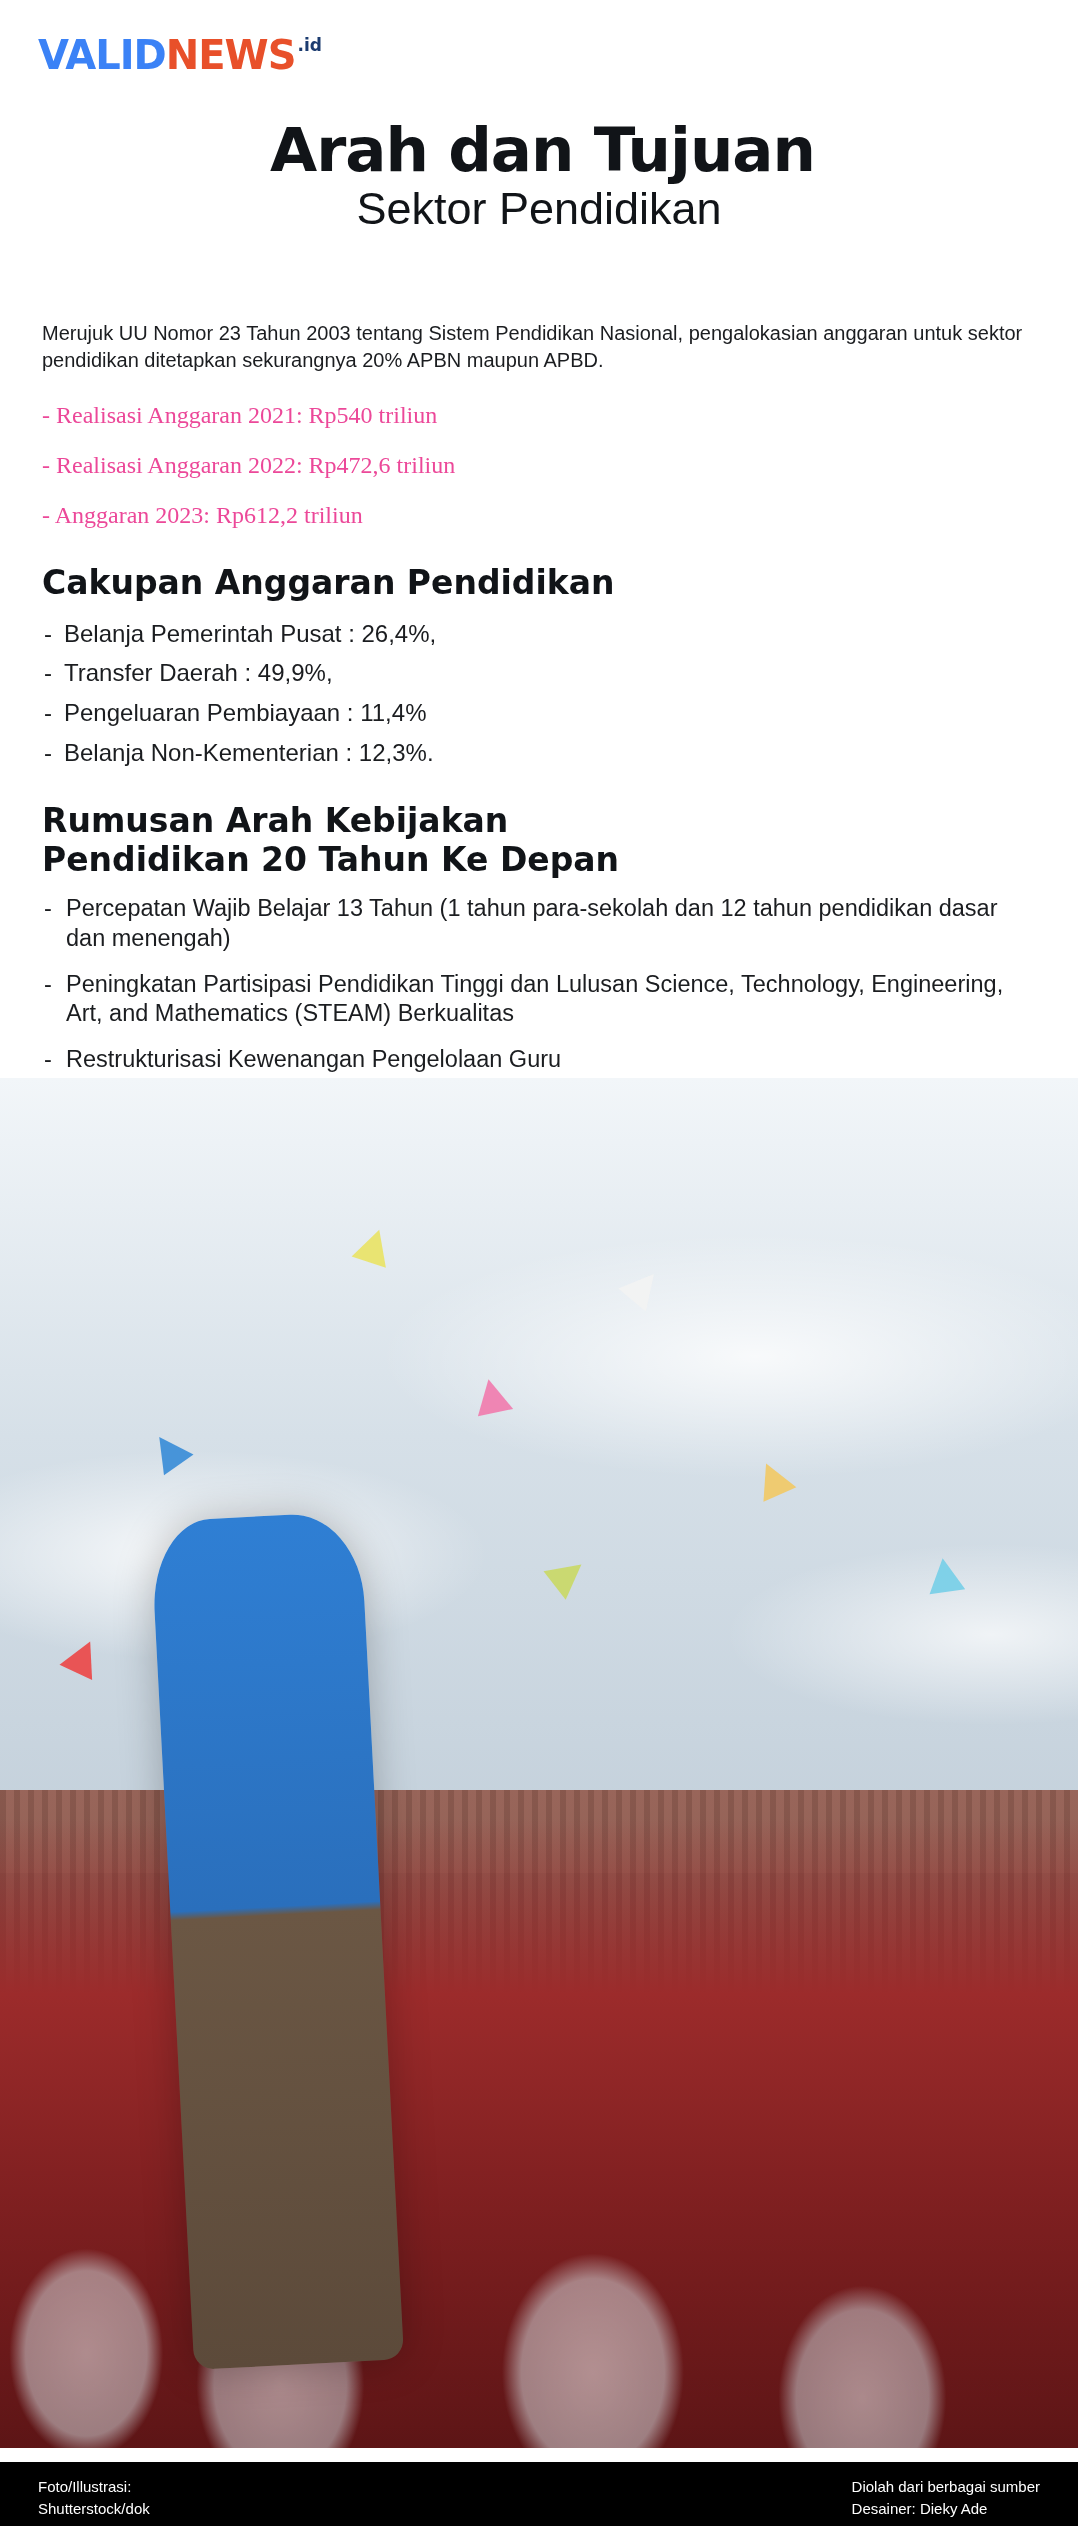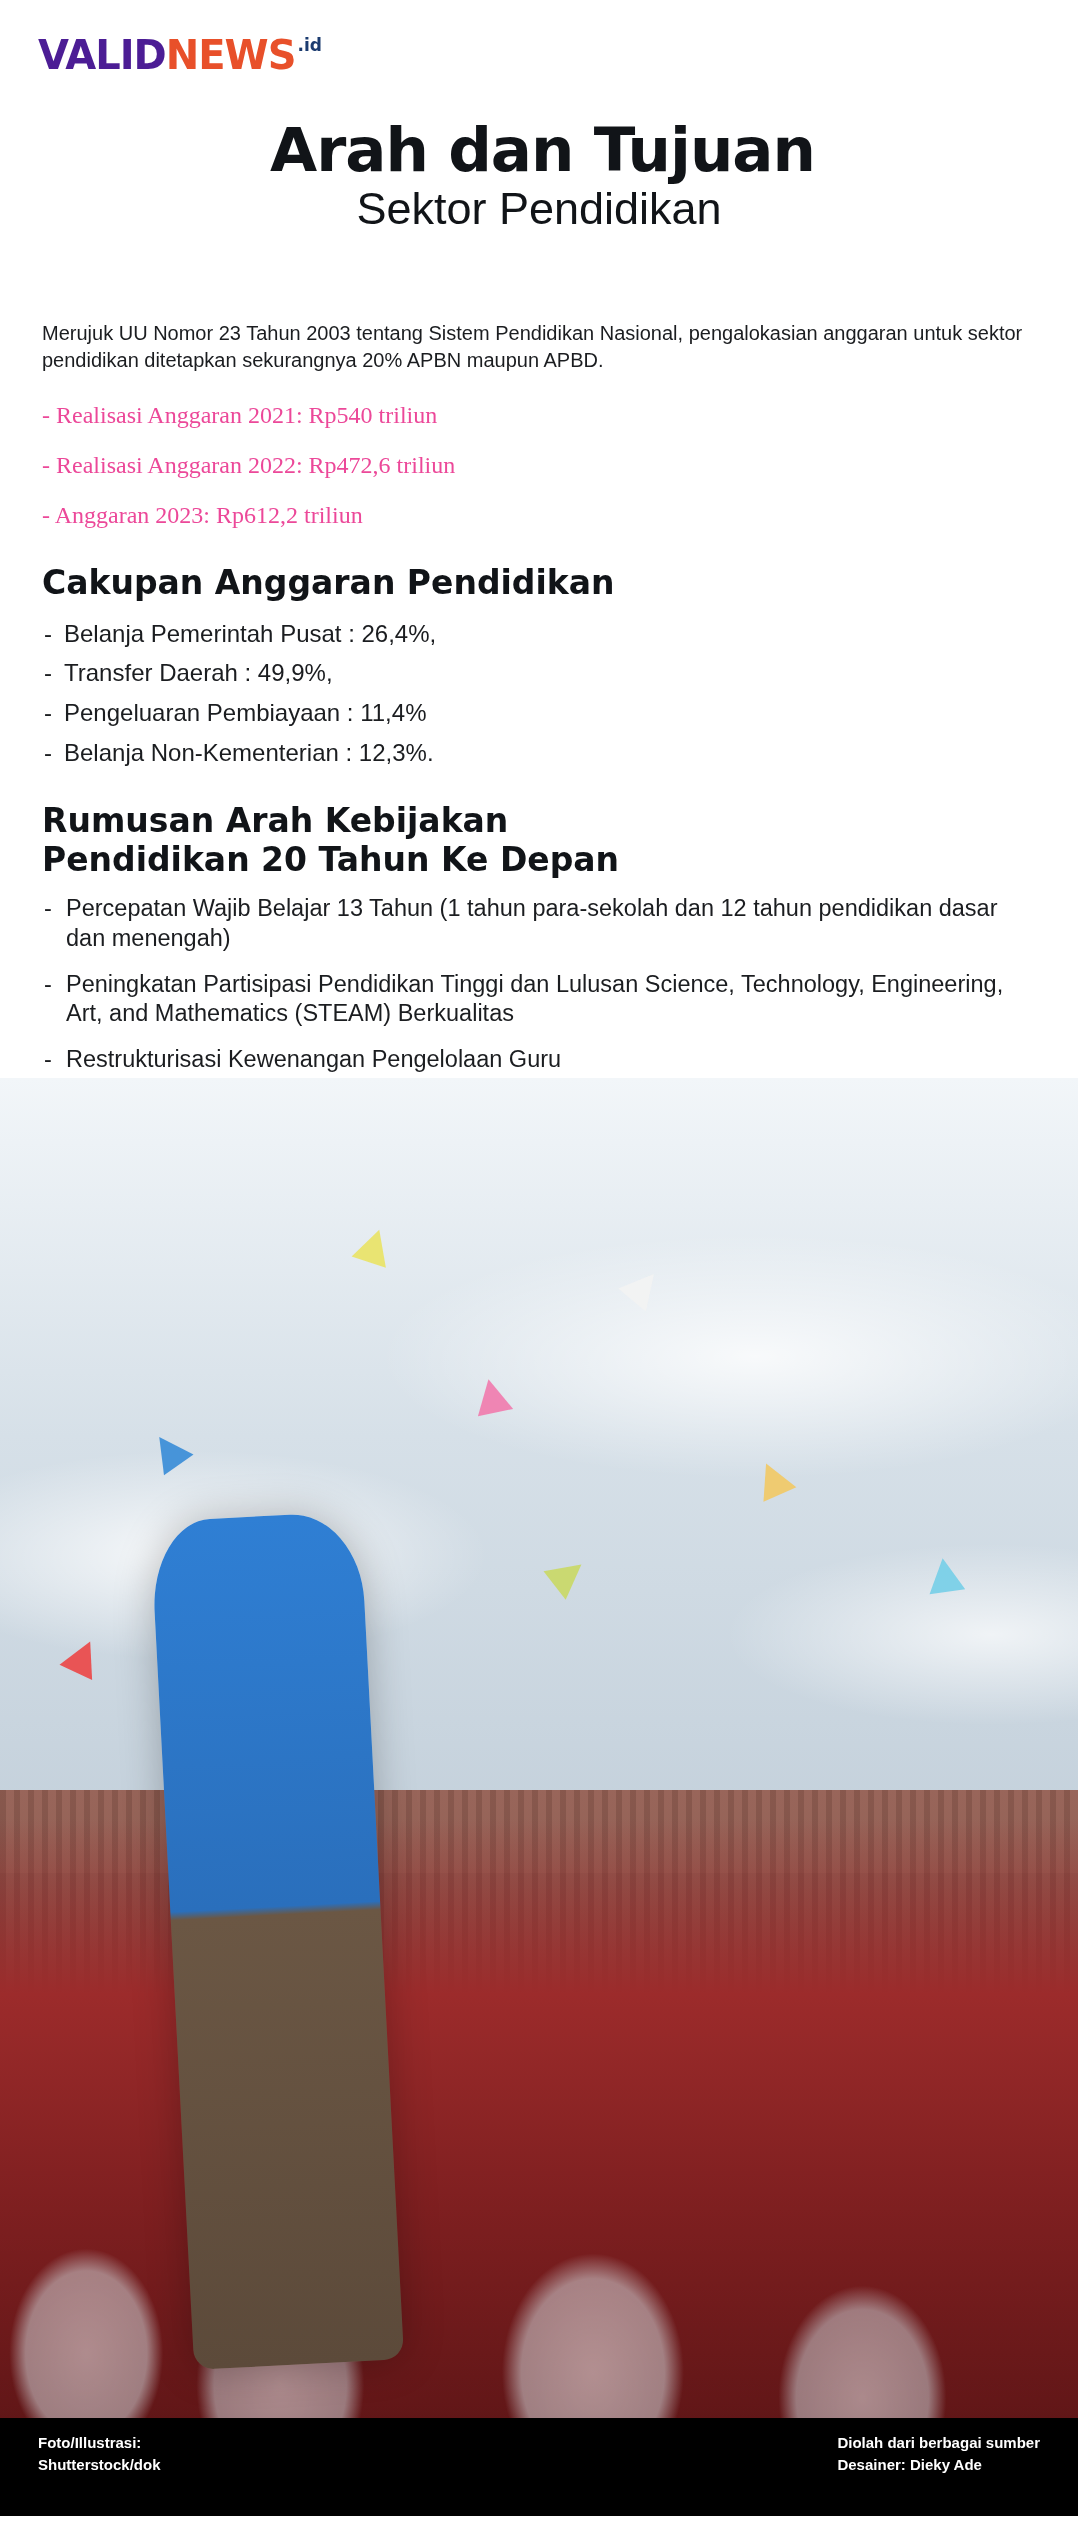--- a/index.html
+++ b/index.html
@@ -21,21 +21,21 @@
     position:absolute;
     left:38px;
     top:32px;
     display:flex;
     align-items:flex-start;
   }
   .logo-valid {
     font-size:40px;
     font-weight:bold;
     letter-spacing:-1px;
-    color:#4c1d95;
+    color:#3b82f6;
     font-family:"DejaVu Sans", sans-serif;
   }
   .logo-news {
     font-size:40px;
     font-weight:bold;
     letter-spacing:-1px;
     color:#e8502a;
     font-family:"DejaVu Sans", sans-serif;
   }
   .logo-id {
@@ -204,25 +204,24 @@
   .p4 { left:58%; top:14%; transform:rotate(40deg); border-bottom-color:#f2f2f2; }
   .p5 { left:70%; top:28%; transform:rotate(-24deg); border-bottom-color:#f0c96a; }
   .p6 { left:6%;  top:41%; transform:rotate(25deg);  border-bottom-color:#ea4d4d; }
   .p7 { left:86%; top:35%; transform:rotate(-8deg);  border-bottom-color:#7ad0e8; }
   .p8 { left:51%; top:35%; transform:rotate(52deg);  border-bottom-color:#c9d96a; }
 
   
   .footer {
     position:absolute;
     left:0; right:0;
-    bottom:10px;
-    height:98px;
+    bottom:0;
+    height:64px;
     background:#000000;
     color:#ffffff;
-    font-weight:bold;
   }
   .footer-left {
     position:absolute;
     left:38px;
     top:14px;
     font-size:15px;
     line-height:1.45;
   }
   .footer-right {
     position:absolute;

